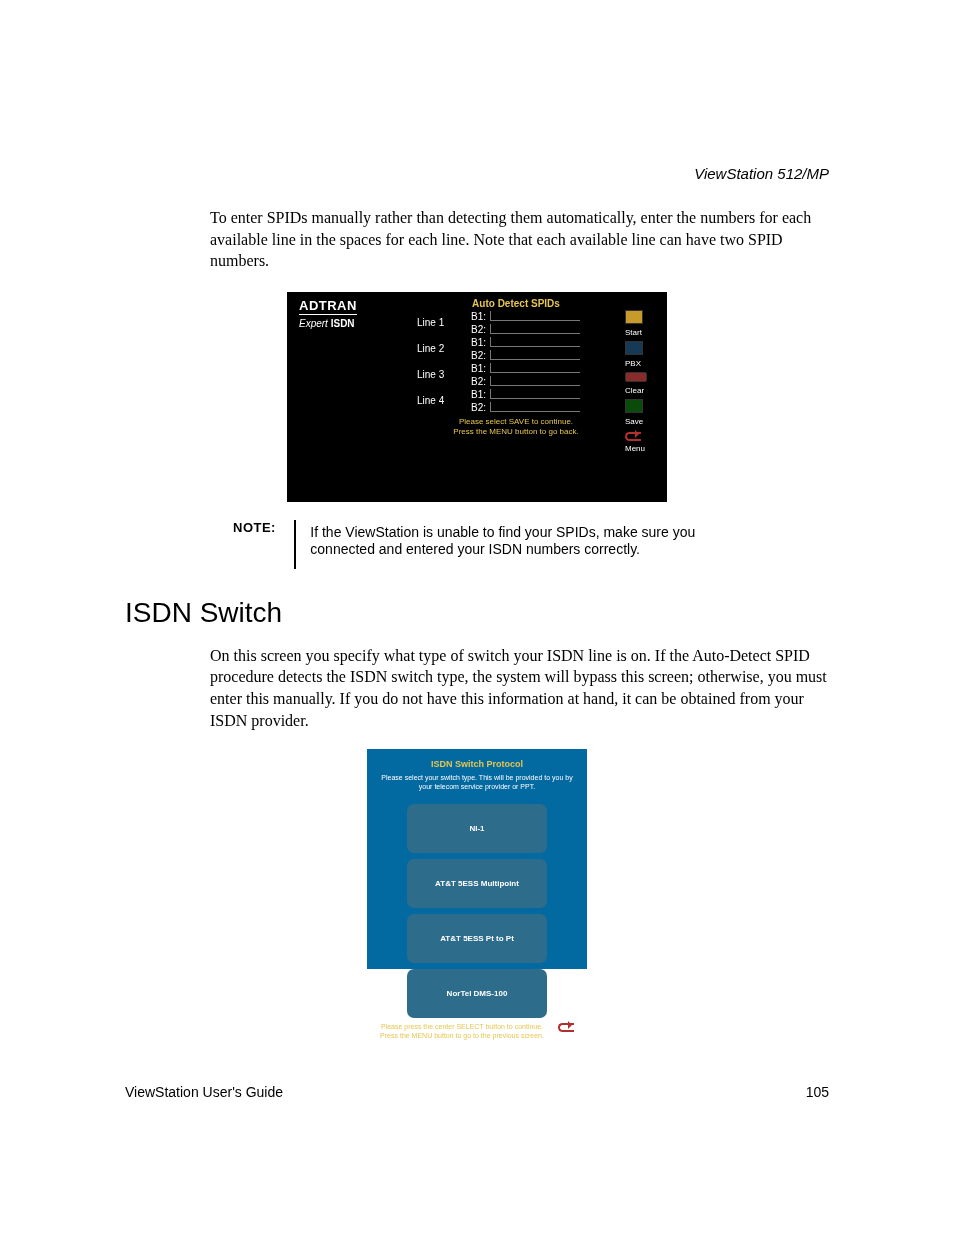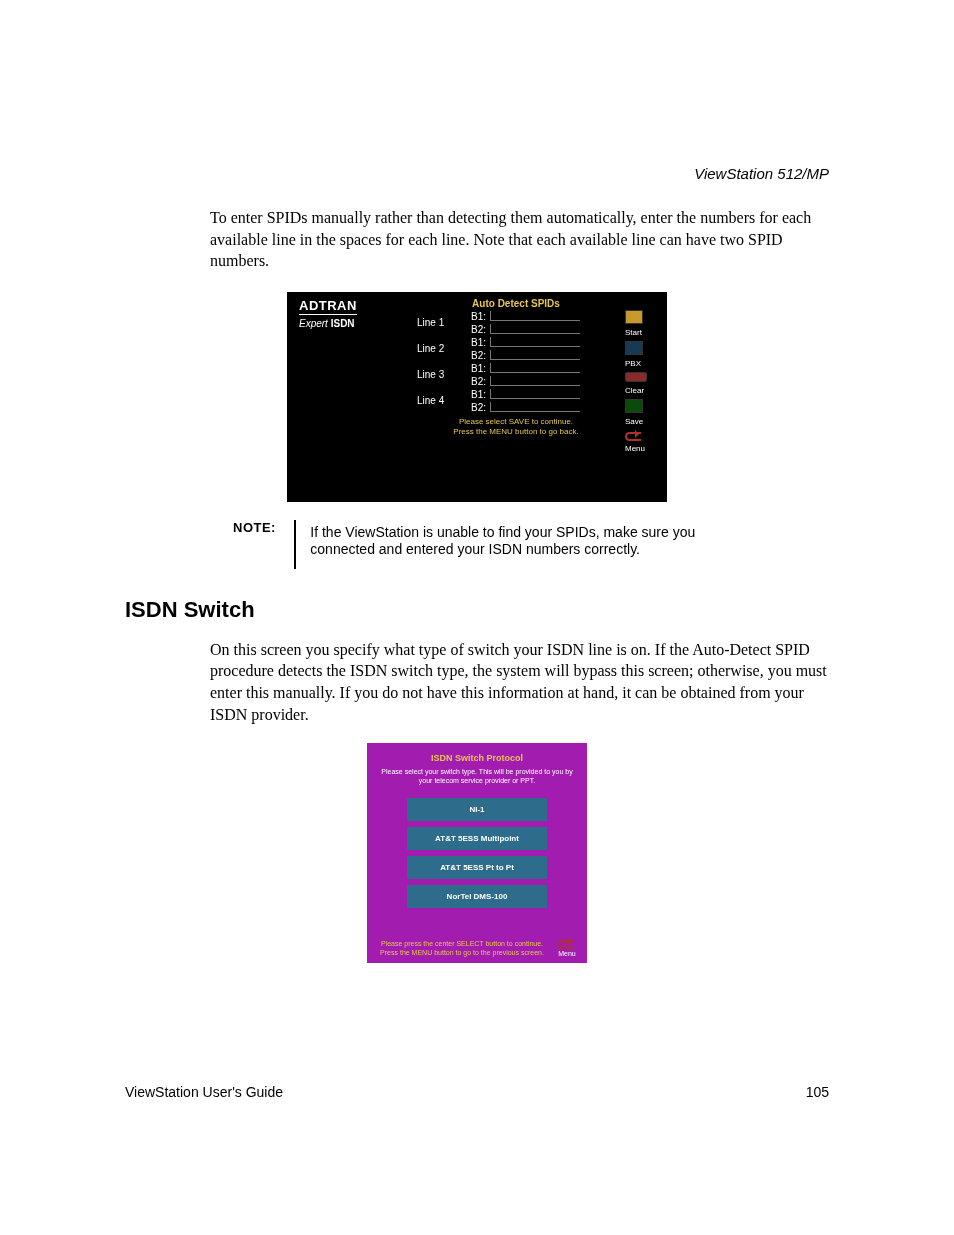--- a/index.html
+++ b/index.html
@@ -136,51 +136,51 @@
   }
   .note .txt{
     font-family:Futura,"Trebuchet MS","Segoe UI",sans-serif;
     font-size:14px;line-height:1.25;
     padding:4px 0 10px 0;
   }
 
   
   .h2{
     font-family:Futura,"Trebuchet MS","Segoe UI",sans-serif;
-    font-size:22px;
-    font-weight:700;
+    font-size:28px;
+    font-weight:400;
     margin:0 0 16px 0;
   }
 
   
   .shot2{
     width:220px;height:220px;
     margin:18px auto 0 auto;
-    background:#a21caf;
+    background:#0369a1;
     color:#fff;
     font-family:Verdana,Arial,sans-serif;
     font-size:8px;
     padding:10px 8px 6px 8px;
     position:relative;
     display:flex;flex-direction:column;
   }
   .shot2 .title{
     color:var(--yellow);
     font-weight:700;text-align:center;font-size:9px;margin-bottom:4px;
   }
   .shot2 .desc{
     text-align:center;font-size:7px;line-height:1.3;margin-bottom:10px;
   }
   .shot2 .opt{
     width:140px;margin:3px auto;
     background:var(--teal);
     text-align:center;
     font-size:8px;font-weight:700;
-    padding:7px 0;
-    border-radius:1px;
+    padding:20px 0;
+    border-radius:7px;
   }
   .shot2 .spacer{flex:1;}
   .shot2 .footrow{display:flex;align-items:flex-end;gap:6px;}
   .shot2 .foot{
     flex:1;
     text-align:center;
     color:var(--yellow);
     font-size:7px;line-height:1.3;
   }
   .shot2 .menu{

